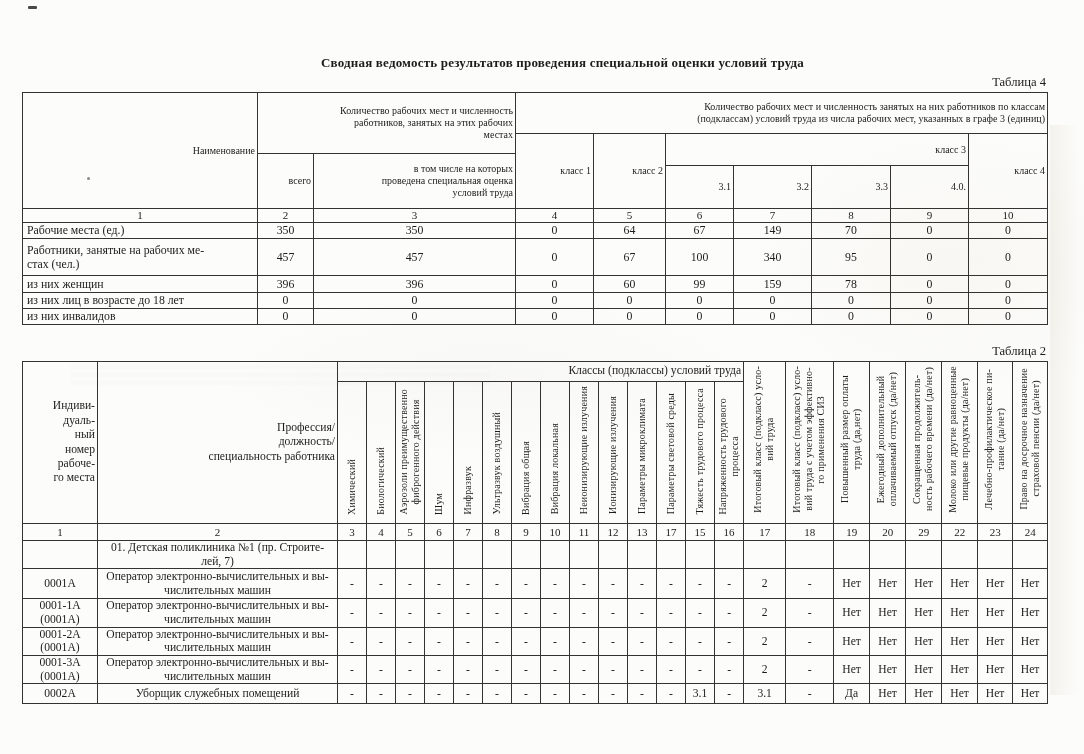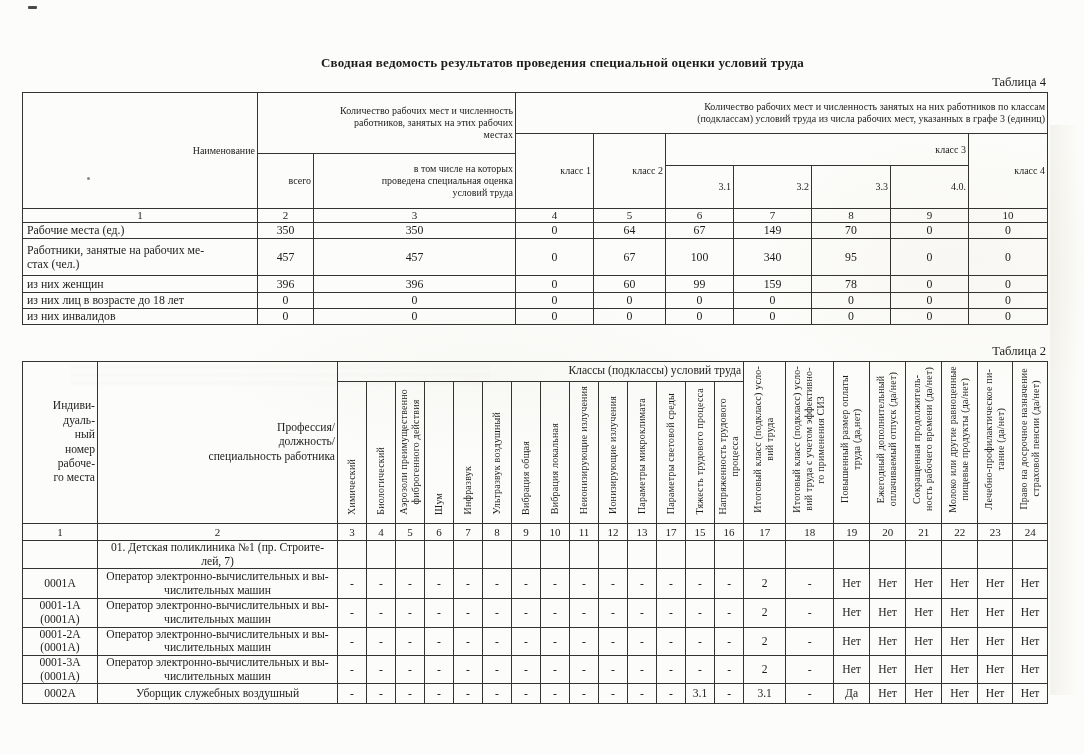--- a/index.html
+++ b/index.html
@@ -277,21 +277,21 @@
           <td>11</td>
           <td>12</td>
           <td>13</td>
           <td>17</td>
           <td>15</td>
           <td>16</td>
           <td>17</td>
           <td>18</td>
           <td>19</td>
           <td>20</td>
-          <td>21</td>
+          <td>29</td>
           <td>22</td>
           <td>23</td>
           <td>24</td>
         </tr>
     </thead>
     <tbody id="t2body">
         <tr class="sec" style="height: 28px;">
           <td></td>
           <td class="pre">01. Детская поликлиника №1 (пр. Строите-
 лей, 7)</td>
@@ -424,21 +424,21 @@
           <td>-</td>
           <td>Нет</td>
           <td>Нет</td>
           <td>Нет</td>
           <td>Нет</td>
           <td>Нет</td>
           <td>Нет</td>
         </tr>
         <tr style="height: 20px;">
           <td class="pre">0002А</td>
-          <td class="pre">Уборщик служебных воздушный</td>
+          <td class="pre">Уборщик служебных помещений</td>
           <td>-</td>
           <td>-</td>
           <td>-</td>
           <td>-</td>
           <td>-</td>
           <td>-</td>
           <td>-</td>
           <td>-</td>
           <td>-</td>
           <td>-</td>

